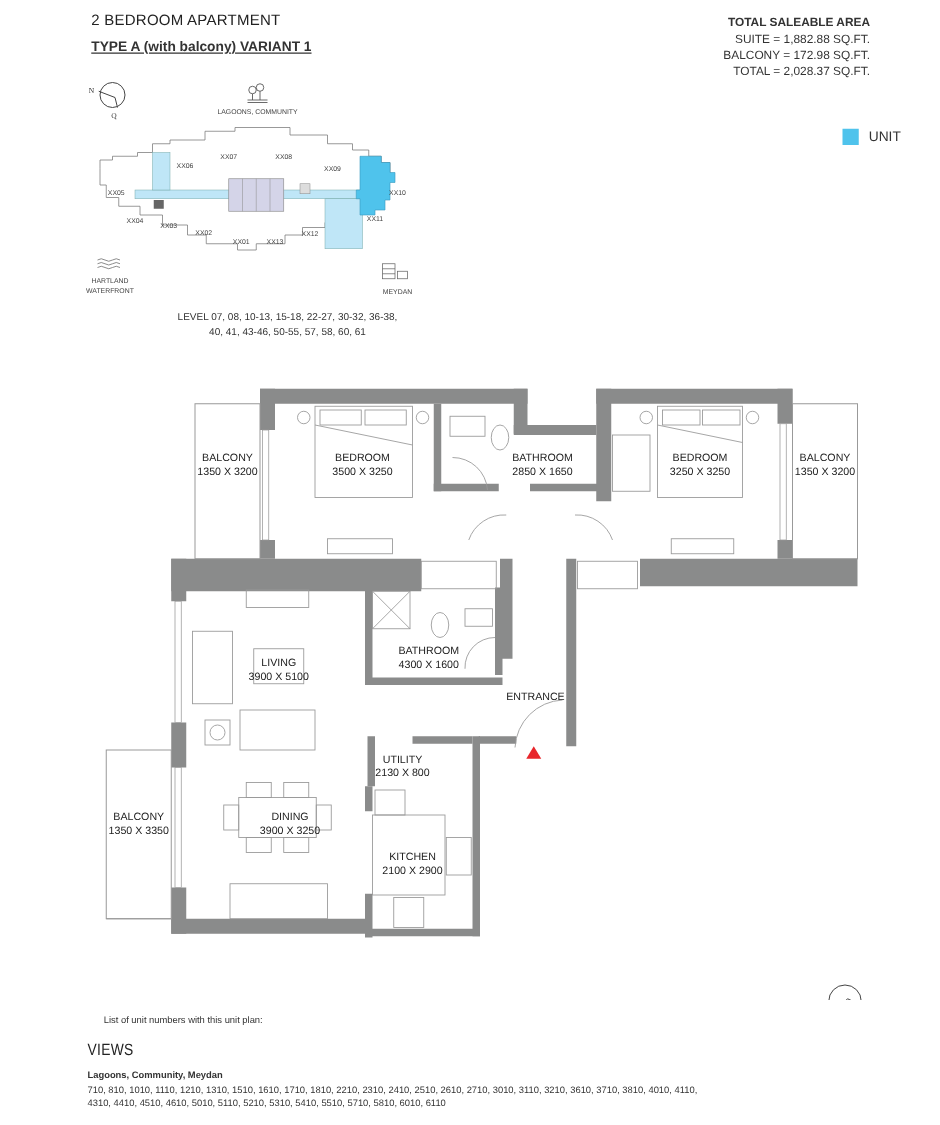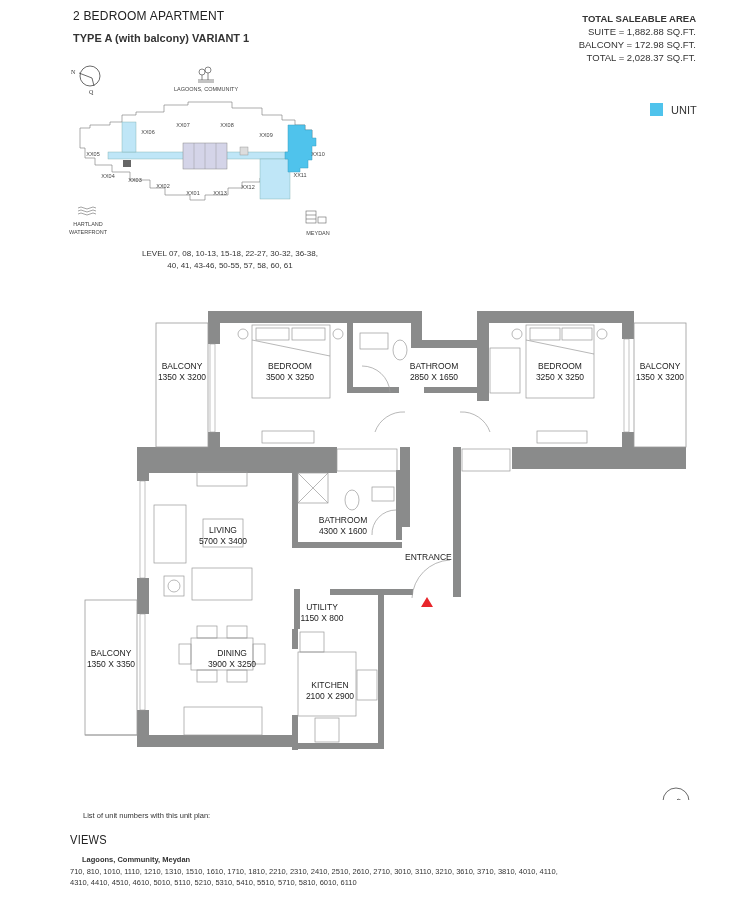--- a/index.html
+++ b/index.html
@@ -1,28 +1,28 @@
 <!DOCTYPE html>
 <html><head>
 <meta charset="utf-8">
 <style>
   html, body { margin:0; padding:0; background:#ffffff; }
   body { width:752px; height:900px; position:relative; overflow:hidden; font-family:"Liberation Sans", sans-serif; color:#222; }
   .abs { position:absolute; }
   .title { left:73px; top:9px; font-family:Liberation Sans, sans-serif; font-size:12px; letter-spacing:0.2px; color:#222; }
-  .subtitle { left:73px; top:32px; font-size:11px; font-weight:bold; color:#333; }
+  .subtitle { left:73px; top:32px; font-size:11px; font-weight:bold; color:#333;text-decoration:underline; }
   .area { right:56px; top:12px; text-align:right; font-size:9.5px; color:#333; line-height:13px; }
   .area .head { font-weight:bold; font-size:9.5px; }
-  .legend { left:650px; top:103px; display:flex; align-items:center; gap:8px; font-size:11px; color:#333; }
+  .legend { left:674px; top:103px; display:flex; align-items:center; gap:8px; font-size:11px; color:#333; }
   .legend .sw { width:13px; height:13px; }
   .levels { left:130px; top:248px; width:200px; text-align:center; font-size:8px; color:#333; line-height:12px; }
   .room { position:absolute; font-size:8.5px; color:#222; text-align:center; line-height:11px; }
   .footer-note { left:70px; top:811px; font-size:7.5px; color:#333;padding-left:13px; }
   .views-title { left:70px; top:832px; font-size:13px; color:#222; font-family:"Liberation Sans", sans-serif; letter-spacing:0.3px; transform:scaleX(0.85); transform-origin:left; }
-  .views-sub { left:70px; top:855px; font-size:7.5px; color:#333; font-weight:bold;margin-left:12px; }
+  .views-sub { left:70px; top:855px; font-size:7.5px; color:#333; font-weight:bold; }
   .views-list { left:70px; top:866px; width:640px; font-size:7.5px; color:#333; line-height:11px; }
 </style>
 </head>
 <body>
 
 <div class="abs title">2 BEDROOM APARTMENT</div>
 <div class="abs subtitle">TYPE A (with balcony) VARIANT 1</div>
 
 <div class="abs area">
   <div class="head">TOTAL SALEABLE AREA</div>
@@ -251,29 +251,29 @@
 <div class="room" style="left:525px;top:361px;width:70px">
   <div>BEDROOM</div>
     <div>3250 X 3250</div>
 </div>
 <div class="room" style="left:632px;top:361px;width:56px">
   <div>BALCONY</div>
     <div>1350 X 3200</div>
 </div>
 <div class="room" style="left:195px;top:525px;width:56px">
   <div>LIVING</div>
-    <div>5700 X 3400</div>
+    <div>3900 X 5100</div>
 </div>
 <div class="room" style="left:308px;top:515px;width:70px">
   <div>BATHROOM</div>
     <div>4300 X 1600</div>
 </div>
 <div class="room" style="left:296px;top:602px;width:52px">
   <div>UTILITY</div>
-    <div>1150 X 800</div>
+    <div>2130 X 800</div>
 </div>
 <div class="room" style="left:85px;top:648px;width:52px">
   <div>BALCONY</div>
     <div>1350 X 3350</div>
 </div>
 <div class="room" style="left:192px;top:648px;width:80px">
   <div>DINING</div>
     <div>3900 X 3250</div>
 </div>
 <div class="room" style="left:300px;top:680px;width:60px">

